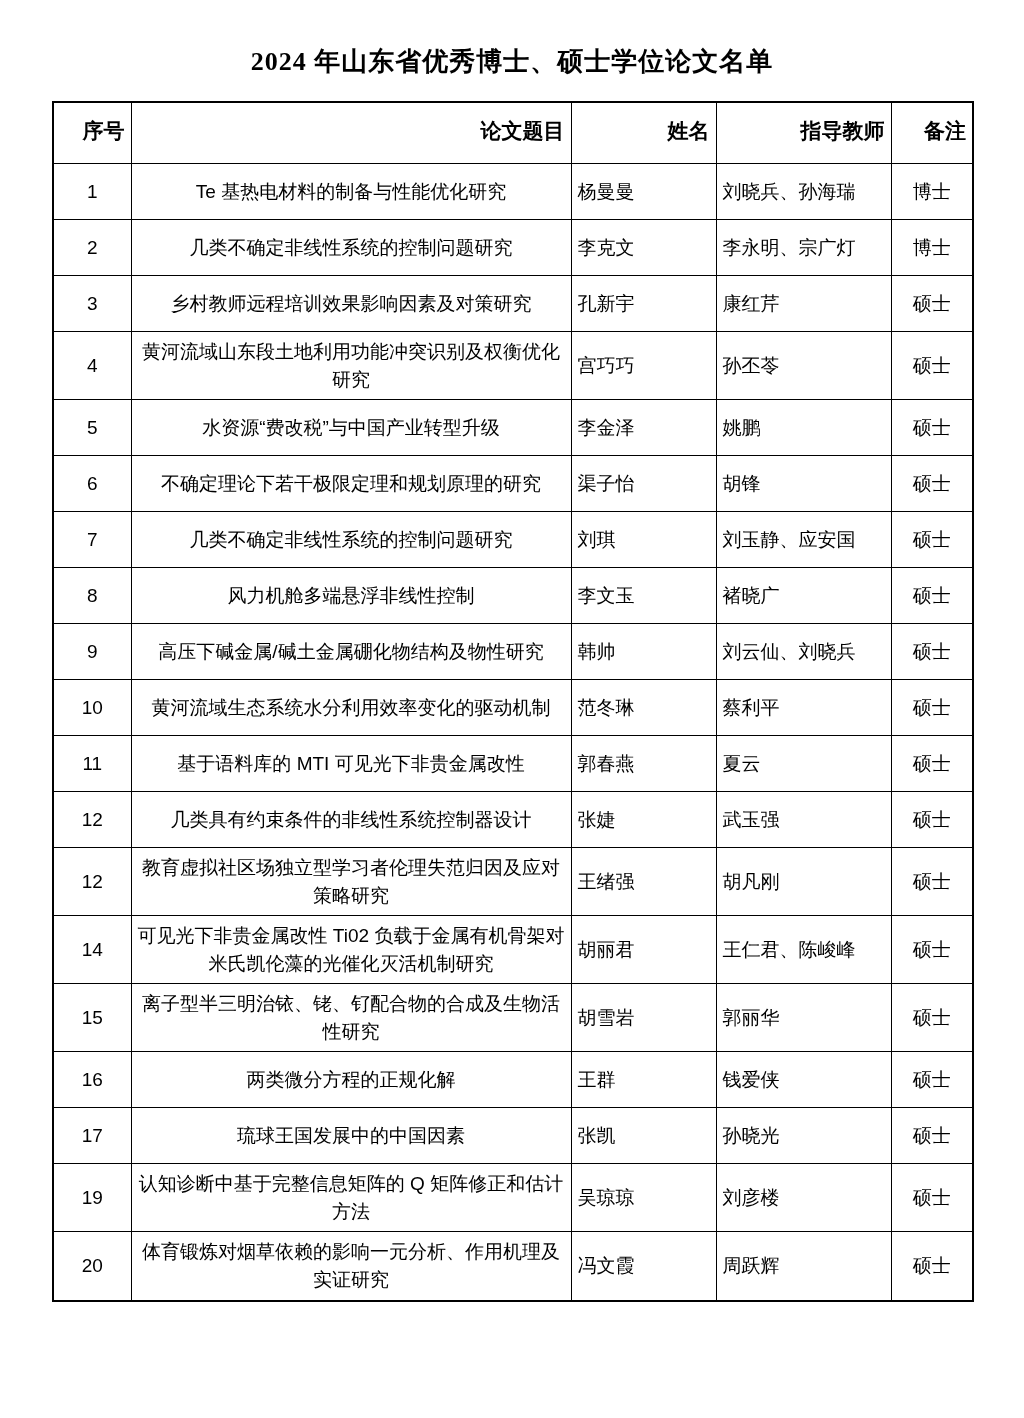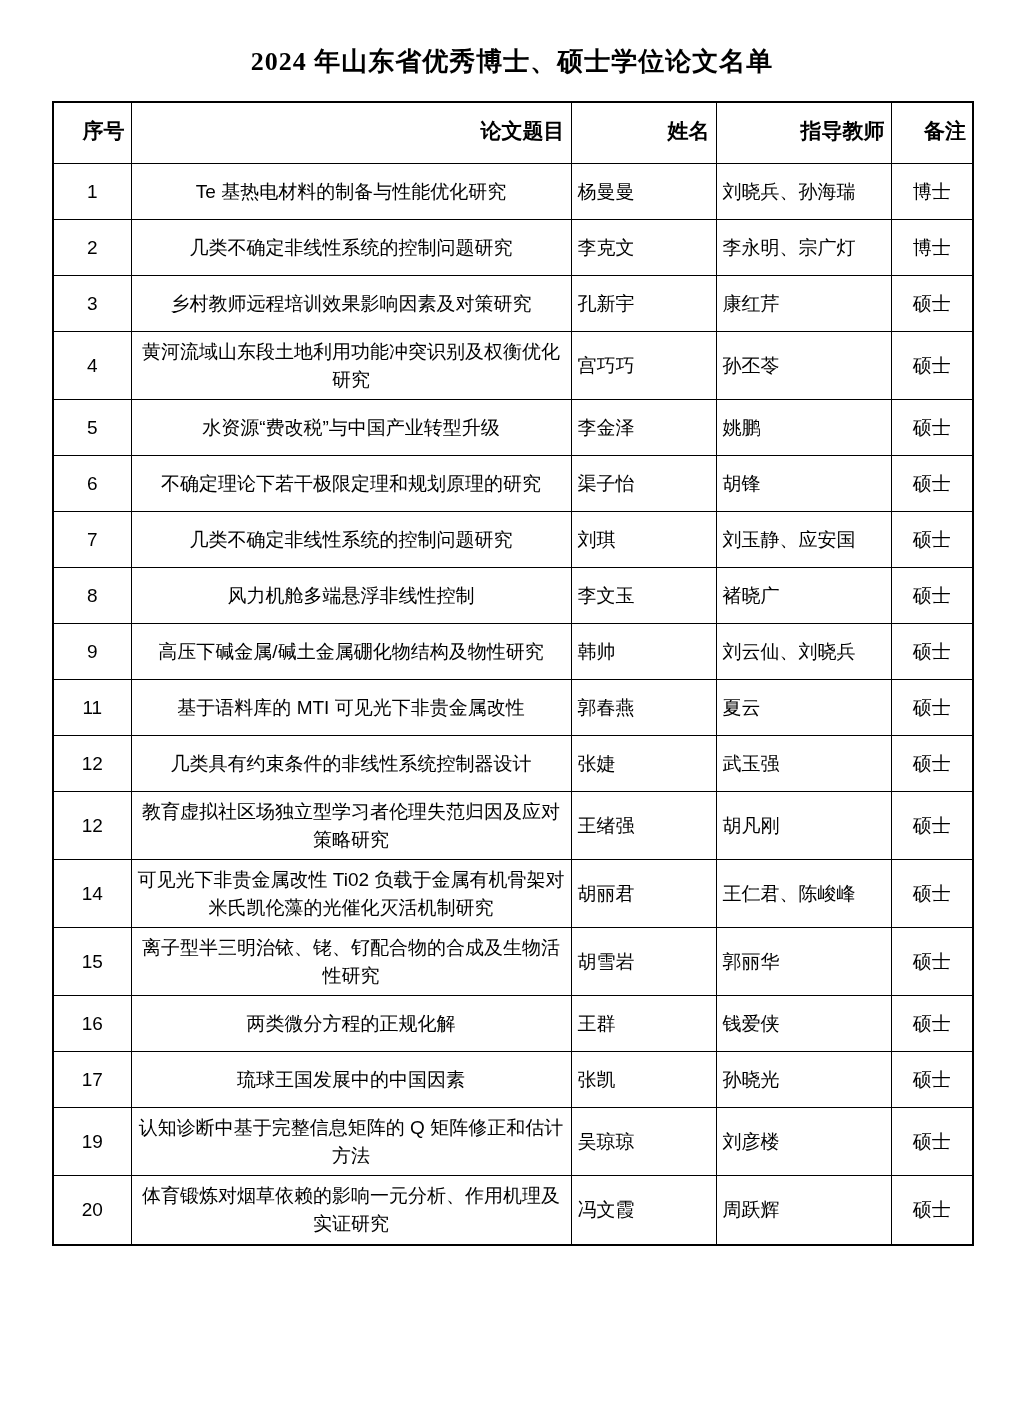--- a/index.html
+++ b/index.html
@@ -168,20 +168,27 @@
           <td class="note">硕士</td>
         </tr>
         <tr>
           <td class="num">9</td>
           <td class="title">高压下碱金属/碱土金属硼化物结构及物性研究</td>
           <td class="name">韩帅</td>
           <td class="adviser">刘云仙、刘晓兵</td>
           <td class="note">硕士</td>
         </tr>
         <tr>
+          <td class="num">10</td>
+          <td class="title">黄河流域生态系统水分利用效率变化的驱动机制</td>
+          <td class="name">范冬琳</td>
+          <td class="adviser">蔡利平</td>
+          <td class="note">硕士</td>
+        </tr>
+        <tr>
           <td class="num">11</td>
           <td class="title">基于语料库的 MTI 可见光下非贵金属改性</td>
           <td class="name">郭春燕</td>
           <td class="adviser">夏云</td>
           <td class="note">硕士</td>
         </tr>
         <tr>
           <td class="num">12</td>
           <td class="title">几类具有约束条件的非线性系统控制器设计</td>
           <td class="name">张婕</td>

